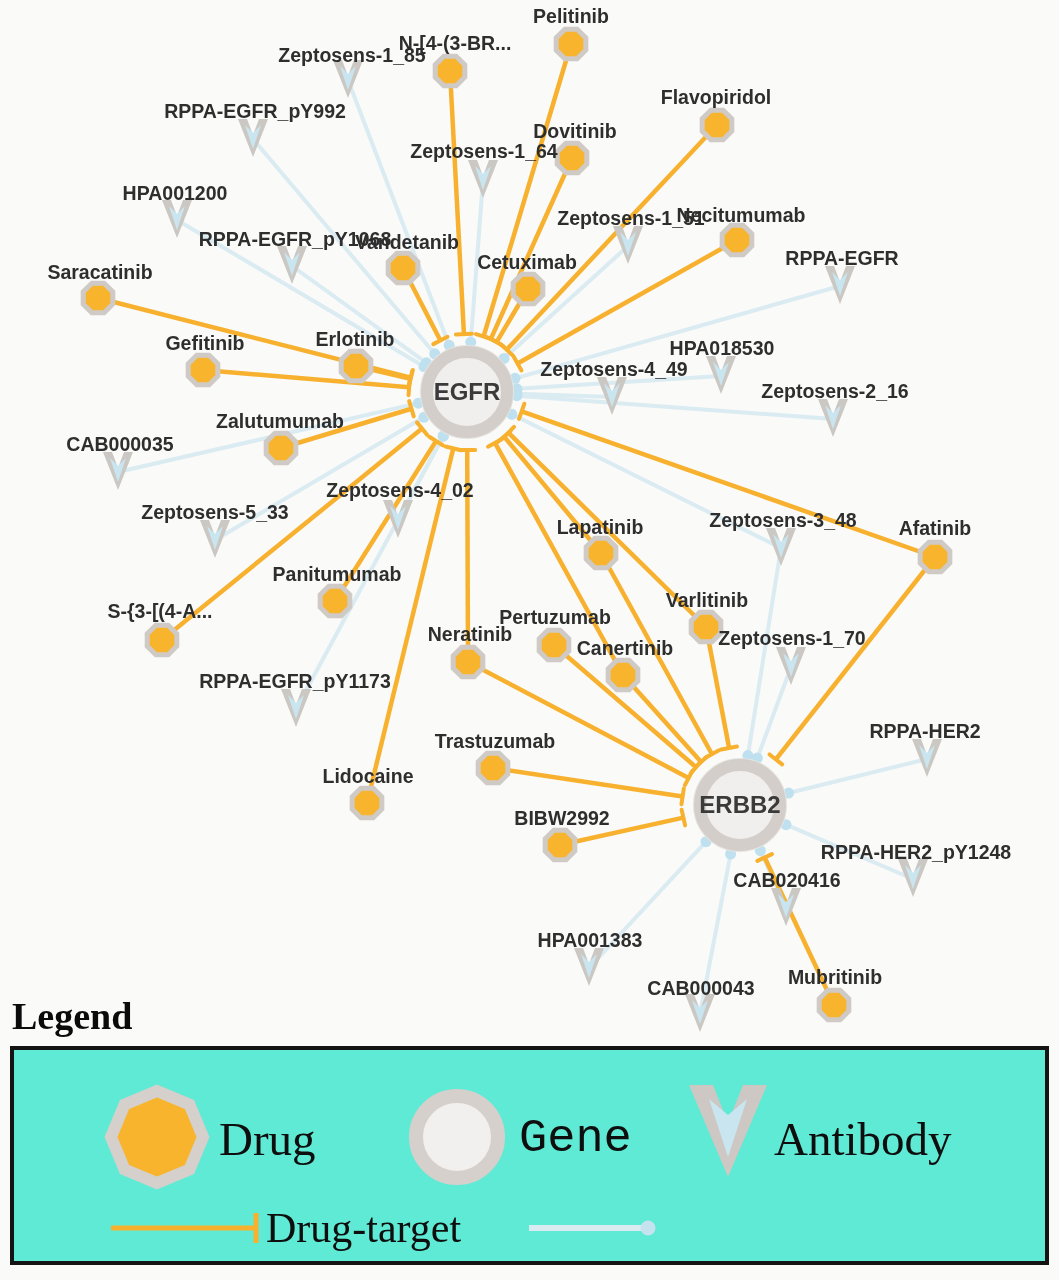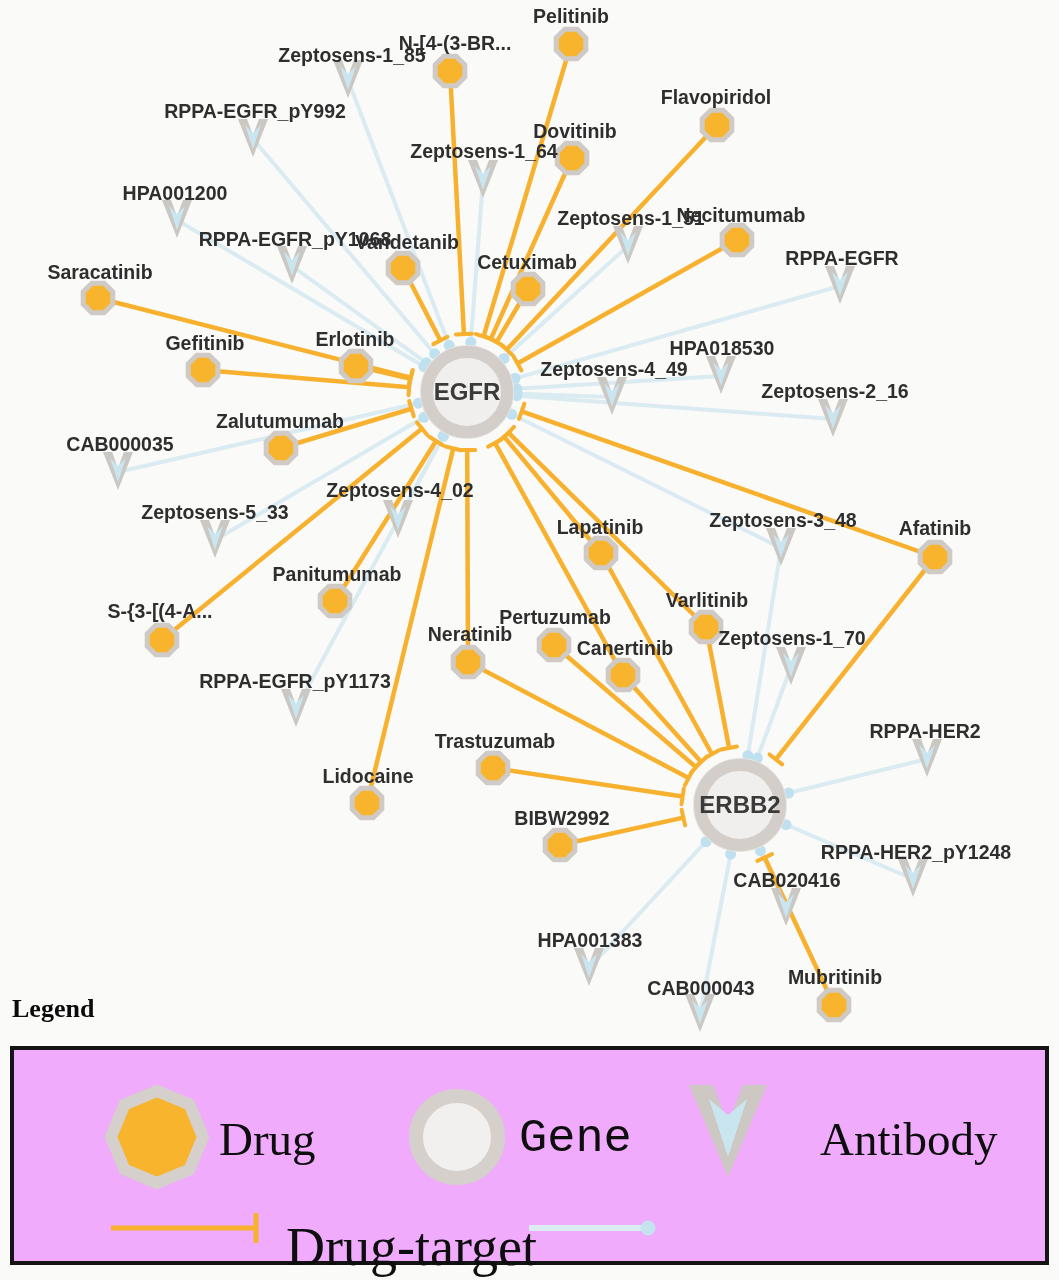--- a/index.html
+++ b/index.html
@@ -1,27 +1,27 @@
 <!DOCTYPE html>
 <html><head>
 <meta charset="utf-8">
 <style>
   html,body{margin:0;padding:0;background:#ffffff;}
   #stage{position:relative;width:1059px;height:1280px;background:#fafaf8;overflow:hidden;
          font-family:"Liberation Sans",sans-serif;}
   #net{position:absolute;left:0;top:0;}
   .net-label{font-family:"Liberation Sans",sans-serif;font-weight:bold;}
   .legend-title{position:absolute;left:12px;top:994px;font-family:"Liberation Serif",serif;
-                font-weight:bold;font-size:26px;color:#0b0b0b;}
+                font-weight:bold;font-size:38px;color:#0b0b0b;}
   .legend-box{position:absolute;left:10px;top:1046px;width:1031px;height:211px;
-              border:4px solid #141414;background:#f0abfc;}
+              border:4px solid #141414;background:#5eead4;}
   .legend-box *{position:absolute;}
   .lg-text{font-family:"Liberation Serif",serif;color:#0e0e0e;white-space:nowrap;}
   .lg-node-text{font-size:47px;top:62px;}
-  .lg-edge-text{font-size:54px;top:166px;margin-left:20px;}
+  .lg-edge-text{font-size:42px;top:154px;}
 </style>
 </head>
 <body>
 
 <div id="stage">
   <svg id="net" width="1059" height="1280" viewBox="0 0 1059 1280">
       <g>
         <g>
           <line x1="348" y1="80" x2="449.1815552522141" y2="345.2827330982419" stroke="#DAEBF2" stroke-width="4"></line>
           <circle cx="449.1815552522141" cy="345.2827330982419" r="5.5" fill="#BFE0EE"></circle>
@@ -449,21 +449,21 @@
 
     <svg style="left:388px;top:32px;" width="110" height="110" viewBox="0 0 110 110">
       <circle cx="55" cy="55" r="41" fill="#F2F0EE" stroke="#D5D0CB" stroke-width="14"></circle>
     </svg>
     <span class="lg-text lg-node-text" style="left:505px;font-family:Liberation Mono, monospace;">Gene</span>
 
     <svg style="left:668px;top:25px;" width="92" height="112" viewBox="0 0 92 112">
       <path d="M 7,10 L 46,102 L 85,10 L 61,10 L 46,48 L 31,10 Z" fill="#CDC8C3"></path>
       <path d="M 27,24 L 46,82 L 65,24 L 46,40 Z" fill="#C9E5F0"></path>
     </svg>
-    <span class="lg-text lg-node-text" style="left:760px;margin-left:46px;">Antibody</span>
+    <span class="lg-text lg-node-text" style="left:760px;">Antibody</span>
 
     <svg style="left:92px;top:158px;" width="165" height="40" viewBox="0 0 165 40">
       <line x1="5" y1="20" x2="150" y2="20" stroke="#F7B12E" stroke-width="5"></line>
       <line x1="150" y1="5" x2="150" y2="35" stroke="#F7B12E" stroke-width="5"></line>
     </svg>
     <span class="lg-text lg-edge-text" style="left:252px;">Drug-target</span>
 
     <svg style="left:510px;top:158px;" width="140" height="40" viewBox="0 0 140 40">
       <line x1="5" y1="20" x2="120" y2="20" stroke="#DAEBF2" stroke-width="6"></line>
       <circle cx="124" cy="20" r="7.5" fill="#C5E3EF"></circle>

